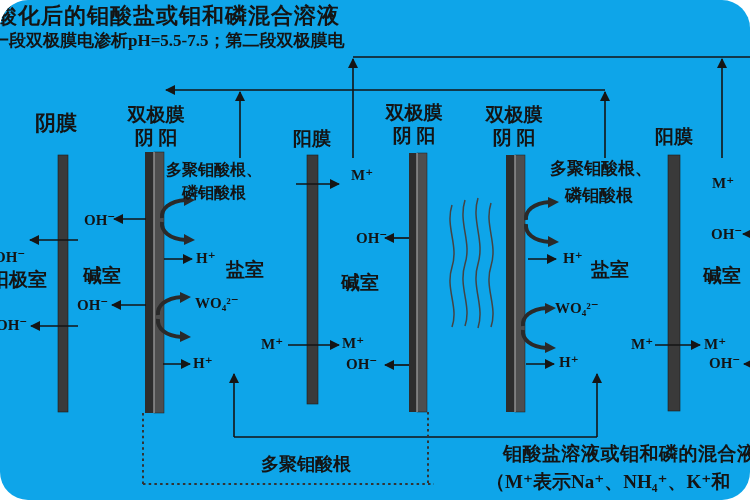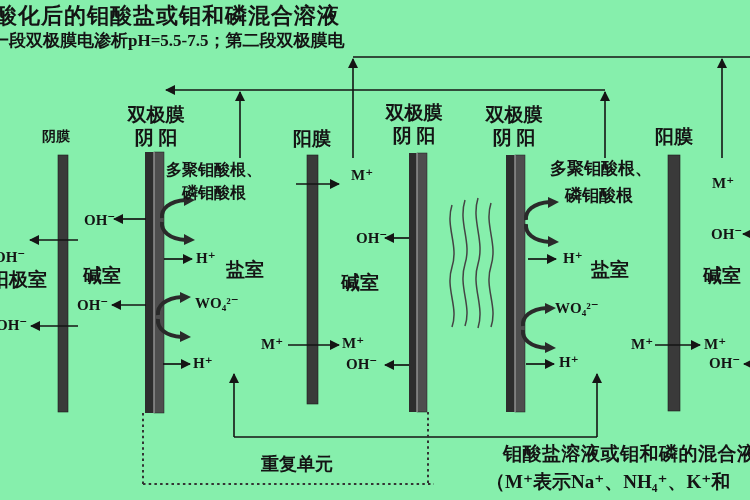--- a/index.html
+++ b/index.html
@@ -1,17 +1,17 @@
 <!DOCTYPE html>
 <html><head>
 <meta charset="utf-8">
 <style>
   html,body{margin:0;padding:0;background:#fff;}
-  #stage{position:relative;width:750px;height:500px;background:#86efac;overflow:hidden;
-         font-family:"Liberation Serif","DejaVu Serif",serif;}
+  #stage{position:relative;width:750px;height:500px;background:#0ea5e9;overflow:hidden;
+         font-family:"Liberation Serif","DejaVu Serif",serif;border-radius:28px;}
   #gfx{position:absolute;left:0;top:0;}
   .lbl{position:absolute;font-weight:700;color:#141414;white-space:nowrap;line-height:1.08;}
   .ctr{text-align:center;}
 </style>
 </head>
 <body>
 
 <div id="stage">
 
   <svg id="gfx" width="750" height="500" viewBox="0 0 750 500">
@@ -100,21 +100,21 @@
       <path d="M452,205 c-7,22 7,40 0,62 c-7,22 7,40 0,60"></path>
       <path d="M465,200 c-7,23 7,42 0,64 c-7,23 7,42 0,62"></path>
       <path d="M478,198 c-7,23 7,42 0,66 c-7,23 7,42 0,64"></path>
       <path d="M491,203 c-7,22 7,40 0,63 c-7,22 7,40 0,61"></path>
     </g>
   </svg>
 
   <div class="lbl" style="left:-5px;top:4px;font-size:22px;letter-spacing:1px">酸化后的钼酸盐或钼和磷混合溶液</div>
   <div class="lbl" style="left:-8px;top:32px;font-size:17px">一段双极膜电渗析pH=5.5-7.5；第二段双极膜电</div>
 
-  <div class="lbl ctr" style="left:16px;top:129px;width:80px;font-size:14px">阴膜</div>
+  <div class="lbl ctr" style="left:16px;top:112px;width:80px;font-size:21px">阴膜</div>
   <div class="lbl ctr" style="left:116px;top:105px;width:80px;font-size:19px">双极膜</div>
   <div class="lbl ctr" style="left:116px;top:128px;width:80px;font-size:19px">阴 阳</div>
   <div class="lbl ctr" style="left:272px;top:129px;width:80px;font-size:19px">阳膜</div>
   <div class="lbl ctr" style="left:374px;top:103px;width:80px;font-size:19px">双极膜</div>
   <div class="lbl ctr" style="left:374px;top:126px;width:80px;font-size:19px">阴 阳</div>
   <div class="lbl ctr" style="left:474px;top:105px;width:80px;font-size:19px">双极膜</div>
   <div class="lbl ctr" style="left:474px;top:128px;width:80px;font-size:19px">阴 阳</div>
   <div class="lbl ctr" style="left:634px;top:127px;width:80px;font-size:19px">阳膜</div>
 
   <div class="lbl" style="left:-10px;top:270px;font-size:19px">阳极室</div>
@@ -146,17 +146,17 @@
   <div class="lbl" style="left:704px;top:336px;font-size:15px">M⁺</div>
 
   <div class="lbl" style="left:195px;top:295px;font-size:15px">WO₄²⁻</div>
   <div class="lbl" style="left:555px;top:300px;font-size:15px">WO₄²⁻</div>
 
   <div class="lbl" style="left:166px;top:161px;font-size:16px">多聚钼酸根、</div>
   <div class="lbl" style="left:182px;top:184px;font-size:16px">磷钼酸根</div>
   <div class="lbl" style="left:550px;top:160px;font-size:17px">多聚钼酸根、</div>
   <div class="lbl" style="left:565px;top:187px;font-size:17px">磷钼酸根</div>
 
-  <div class="lbl" style="left:261px;top:455px;font-size:18px">重复单元</div>
+  <div class="lbl" style="left:261px;top:455px;font-size:18px">多聚钼酸根</div>
   <div class="lbl" style="left:503px;top:444px;font-size:19px;letter-spacing:0.5px">钼酸盐溶液或钼和磷的混合液</div>
   <div class="lbl" style="left:486px;top:472px;font-size:19px">（M⁺表示Na⁺、NH₄⁺、K⁺和</div>
 
 </div>
 
 </body></html>

